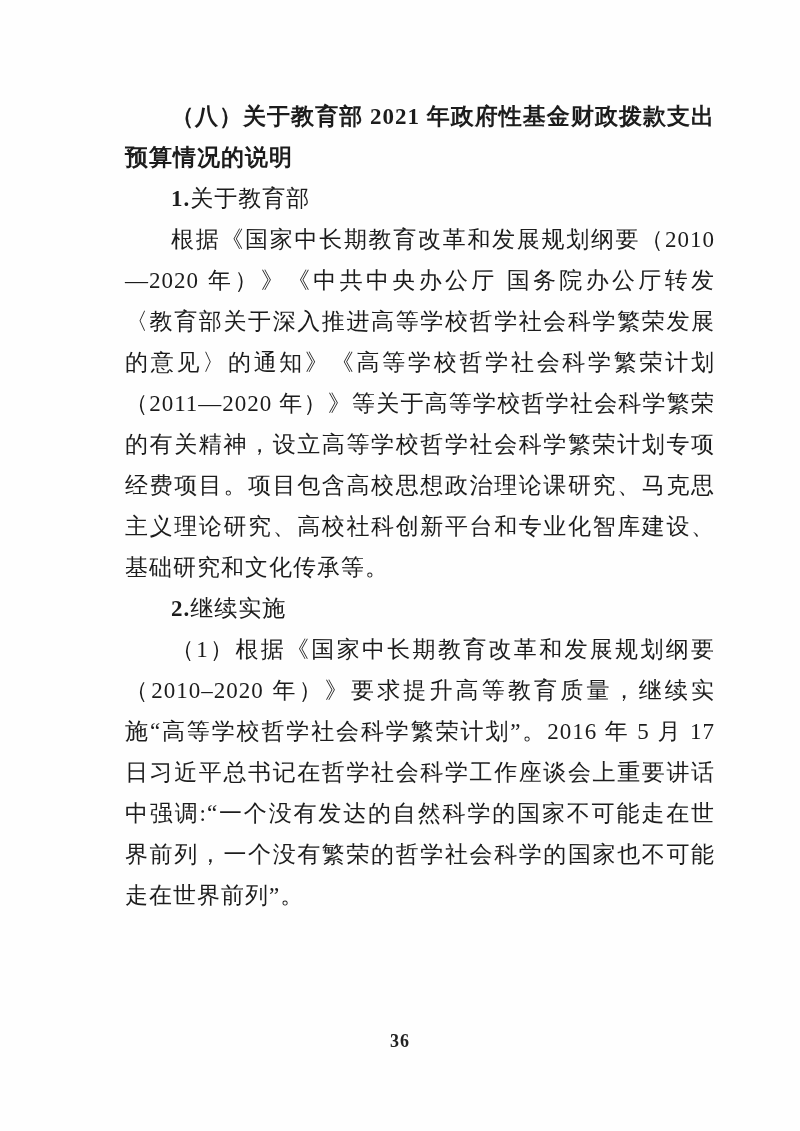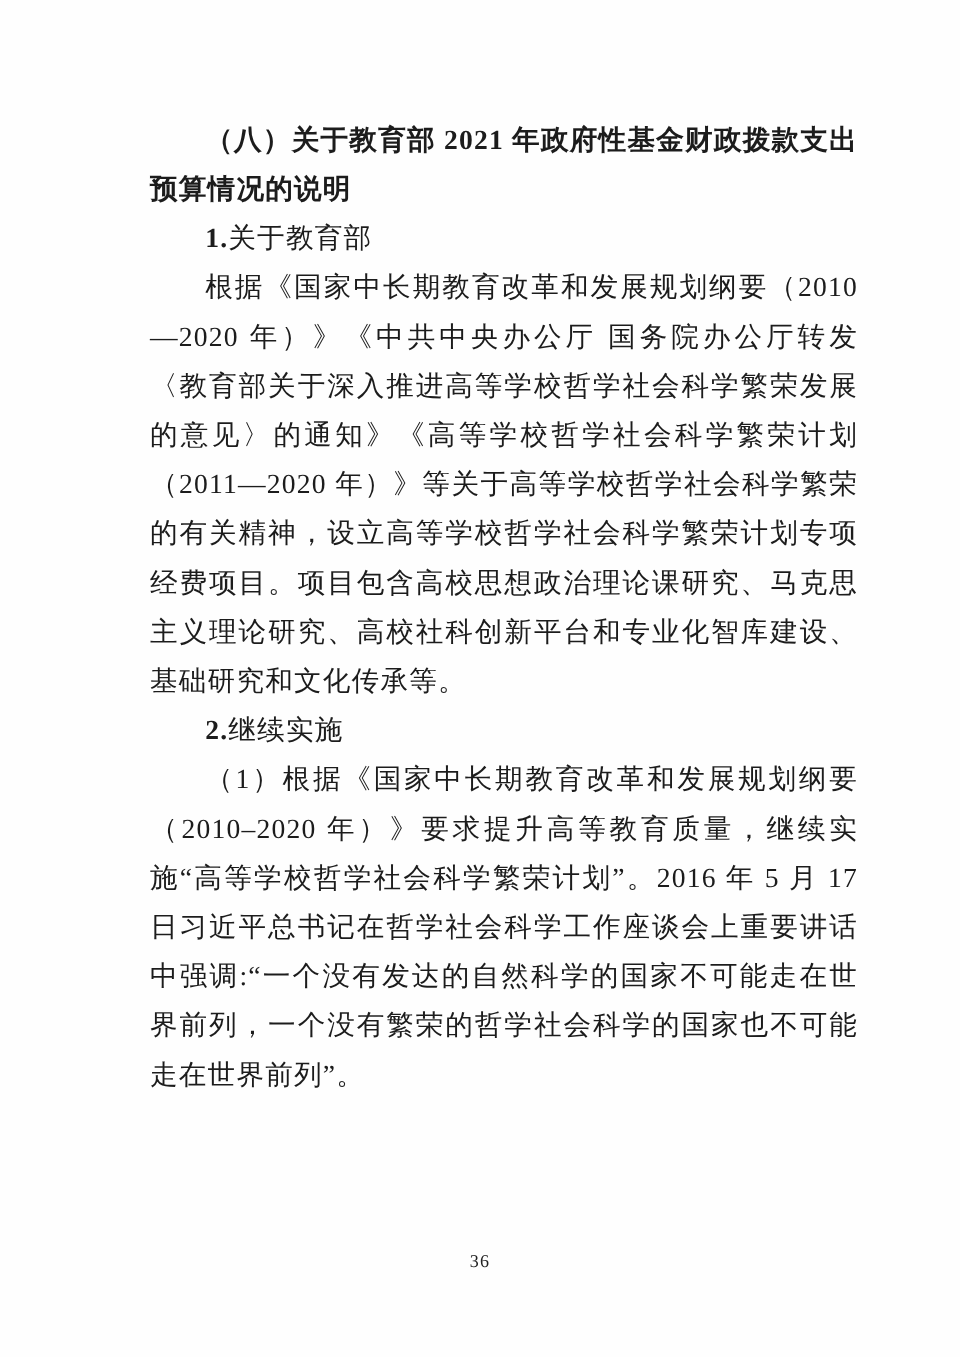--- a/index.html
+++ b/index.html
@@ -38,25 +38,24 @@
   }
   .num {
     font-weight: bold;
   }
   .footer {
     position: absolute;
     left: 0;
     top: 1031px;
     width: 100%;
     text-align: center;
-    font-size: 15px;
-    font-weight: normal;
+    font-size: 18px;
+    font-weight: bold;
     color: #222222;
     letter-spacing: 1px;
-    margin-top: 13px;
   }
 </style>
 </head>
 <body>
 
 <div class="page">
   <div class="content">
 
     <p class="para bold">（八）关于教育部 2021 年政府性基金财政拨款支出预算情况的说明</p>
 

